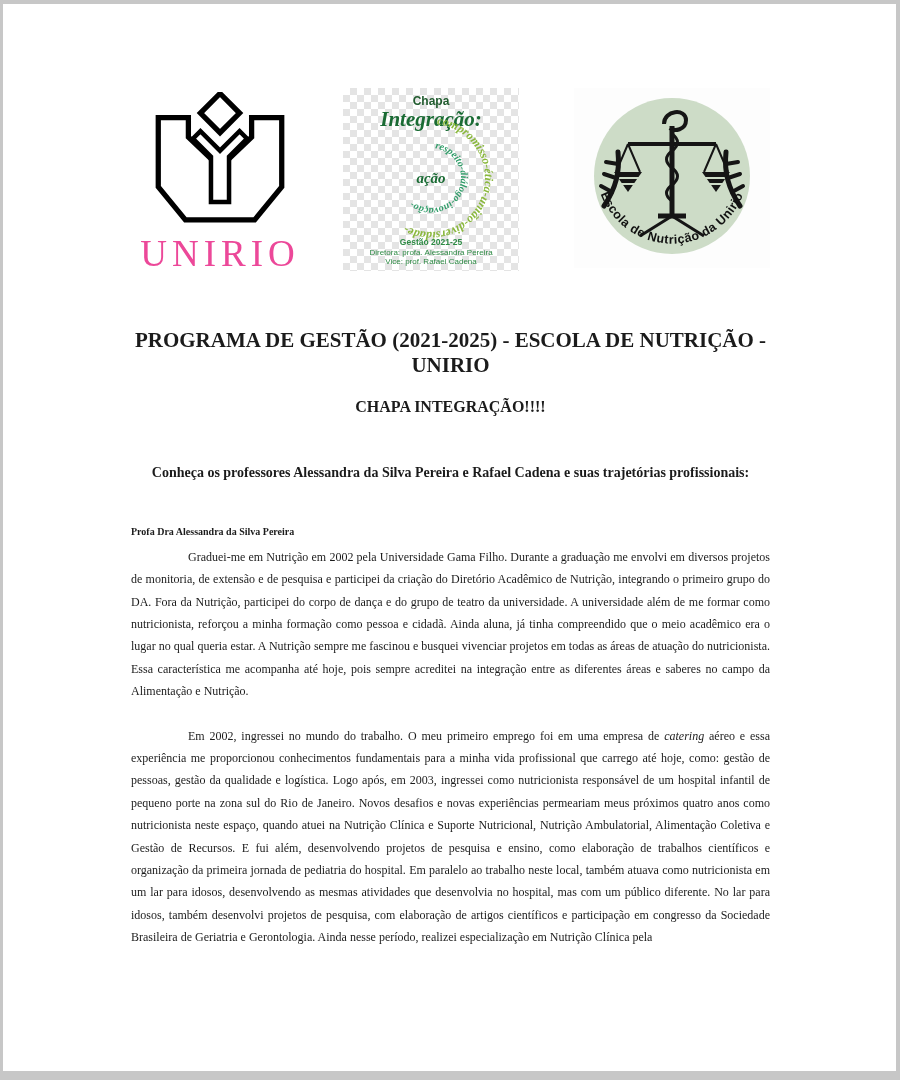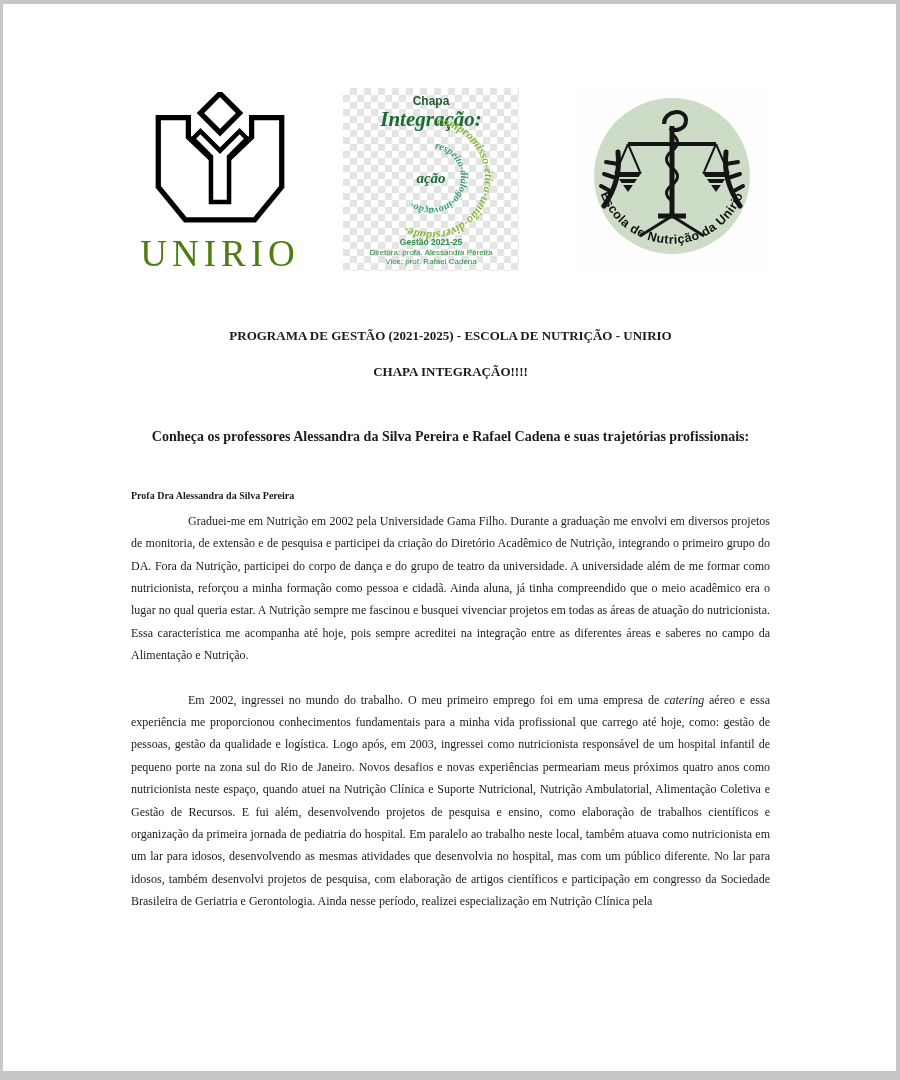--- a/index.html
+++ b/index.html
@@ -10,33 +10,33 @@
   .page {
     box-sizing:border-box; width:100%; height:100%;
     background:#ffffff; overflow:hidden;
     padding:84px 126px 0 128px;
     font-family:"Liberation Serif", serif; color:#1b1b1b;
   }
   .logo-row { display:flex; align-items:flex-start; height:190px; }
   .logo-unirio { width:172px; margin:4px 0 0 6px; text-align:center; }
   .unirio-word {
     font-family:"Liberation Serif", serif; font-size:37px; letter-spacing:5px;
-    color:#4d7c0f; margin-top:2px; white-space:nowrap;
+    color:#ec4899; margin-top:2px; white-space:nowrap;
   }
   .logo-chapa {
     width:176px; height:183px; margin-left:40px;
     background-image:repeating-conic-gradient(#e4e4e4 0% 25%, #ffffff 0% 50%);
     background-size:14px 14px;
   }
   .logo-escola {
     width:196px; height:180px; margin-left:55px; background:#fdfdfd;
     display:flex; align-items:center; justify-content:center;
   }
-  .doc-title { margin-top:50px; text-align:center; font-weight:bold; font-size:13px; }
-  .doc-title2 { margin-top:20px; text-align:center; font-weight:bold; font-size:13px; }
+  .doc-title { margin-top:50px; text-align:center; font-weight:bold; font-size:21px; }
+  .doc-title2 { margin-top:20px; text-align:center; font-weight:bold; font-size:16px; }
   .doc-subtitle {
     margin:46px auto 0 auto; max-width:625px; text-align:center;
     font-weight:bold; font-size:14px; line-height:1.55;
   }
   .section-heading { margin-top:42px; font-weight:bold; font-size:10px; }
   p.body-par {
     margin:9px 0 0 0; text-align:justify; text-indent:57px;
     font-size:12px; line-height:22.4px;
   }
   p.body-par.second { margin-top:22px; }

